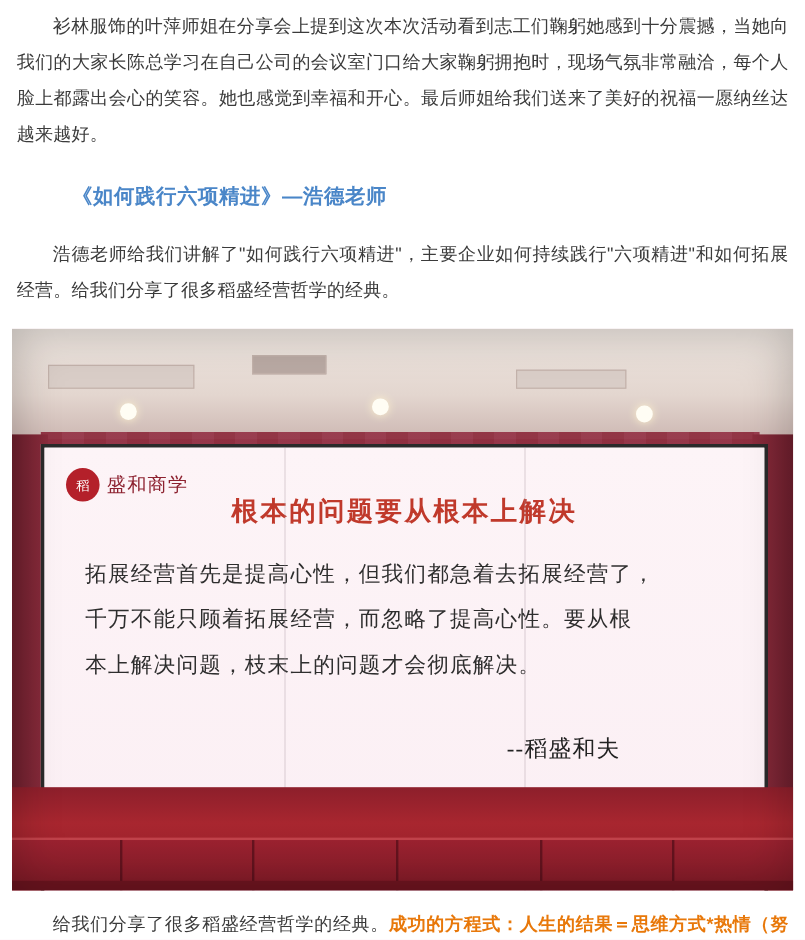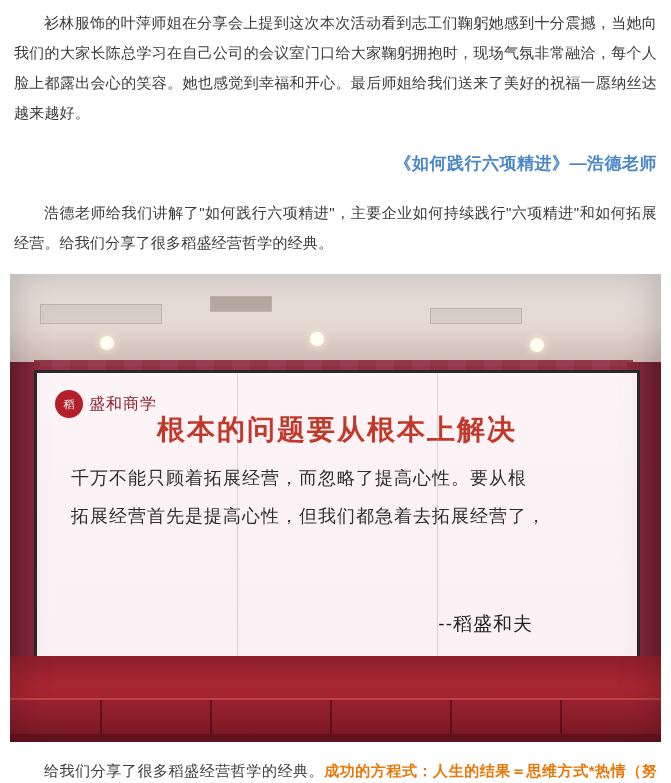--- a/index.html
+++ b/index.html
@@ -27,21 +27,20 @@
     text-align: justify;
     margin: 0;
     letter-spacing: 0.2px;
   }
   .para-1 {
     padding: 8px 14px 0 14px;
     text-indent: 2em;
   }
   .heading-wrap {
     padding: 22px 14px 0 60px;
-    text-align: right;
   }
   .heading {
     font-size: 17px;
     font-weight: bold;
     color: #4a86c8;
     line-height: 28px;
     letter-spacing: 0.5px;
   }
   .para-2 {
     padding: 20px 14px 0 14px;
@@ -128,41 +127,41 @@
   .slide-logo .txt {
     font-family: Liberation Sans, sans-serif;
     font-size: 16px;
     color: #8d2230;
     letter-spacing: 1px;
   }
   .slide-title {
     position: absolute;
     left: 0; right: 0; top: 38px;
     text-align: center;
-    font-size: 28px;
+    font-size: 22px;
     font-weight: bold;
     color: #c0392b;
     letter-spacing: 2px;
     font-family: "DejaVu Sans", sans-serif;
   }
   .slide-body {
     position: absolute;
     left: 34px; right: 34px; top: 86px;
     font-size: 18px;
     line-height: 38px;
     color: #2e2e2e;
     font-family: "Liberation Serif", serif;
     letter-spacing: 1px;
   }
   .slide-author {
     position: absolute;
-    right: 104px; top: 238px;
+    right: 120px; top: 238px;
     font-size: 19px;
     color: #222;
-    font-family: Liberation Sans, sans-serif;
+    font-family: Liberation Serif, serif;
     letter-spacing: 1px;
   }
   .slide-art {
     position: absolute;
     left: 0; right: 0; bottom: 0; height: 190px;
     background:
       radial-gradient(ellipse at 30% 100%, rgba(150,170,190,.55) 0 40%, rgba(0,0,0,0) 70%),
       radial-gradient(ellipse at 62% 100%, rgba(130,155,180,.5) 0 38%, rgba(0,0,0,0) 72%),
       linear-gradient(rgba(255,255,255,0), rgba(205,214,225,.75));
   }
@@ -239,22 +238,23 @@
         <div class="screen-inner">
 
           <div class="slide-logo">
             <span class="mark">稻</span>
             <span class="txt">盛和商学</span>
           </div>
 
           <div class="slide-title">根本的问题要从根本上解决</div>
 
           <div class="slide-body">
+            <div>拓展经营首先是提高心性，但我们都急着去拓展经营了，</div>
             <div>千万不能只顾着拓展经营，而忽略了提高心性。要从根</div>
-            <div>拓展经营首先是提高心性，但我们都急着去拓展经营了，</div>
+            <div>本上解决问题，枝末上的问题才会彻底解决。</div>
           </div>
 
           <div class="slide-author">--稻盛和夫</div>
 
           <div class="slide-art">
             
             
             
             
             

